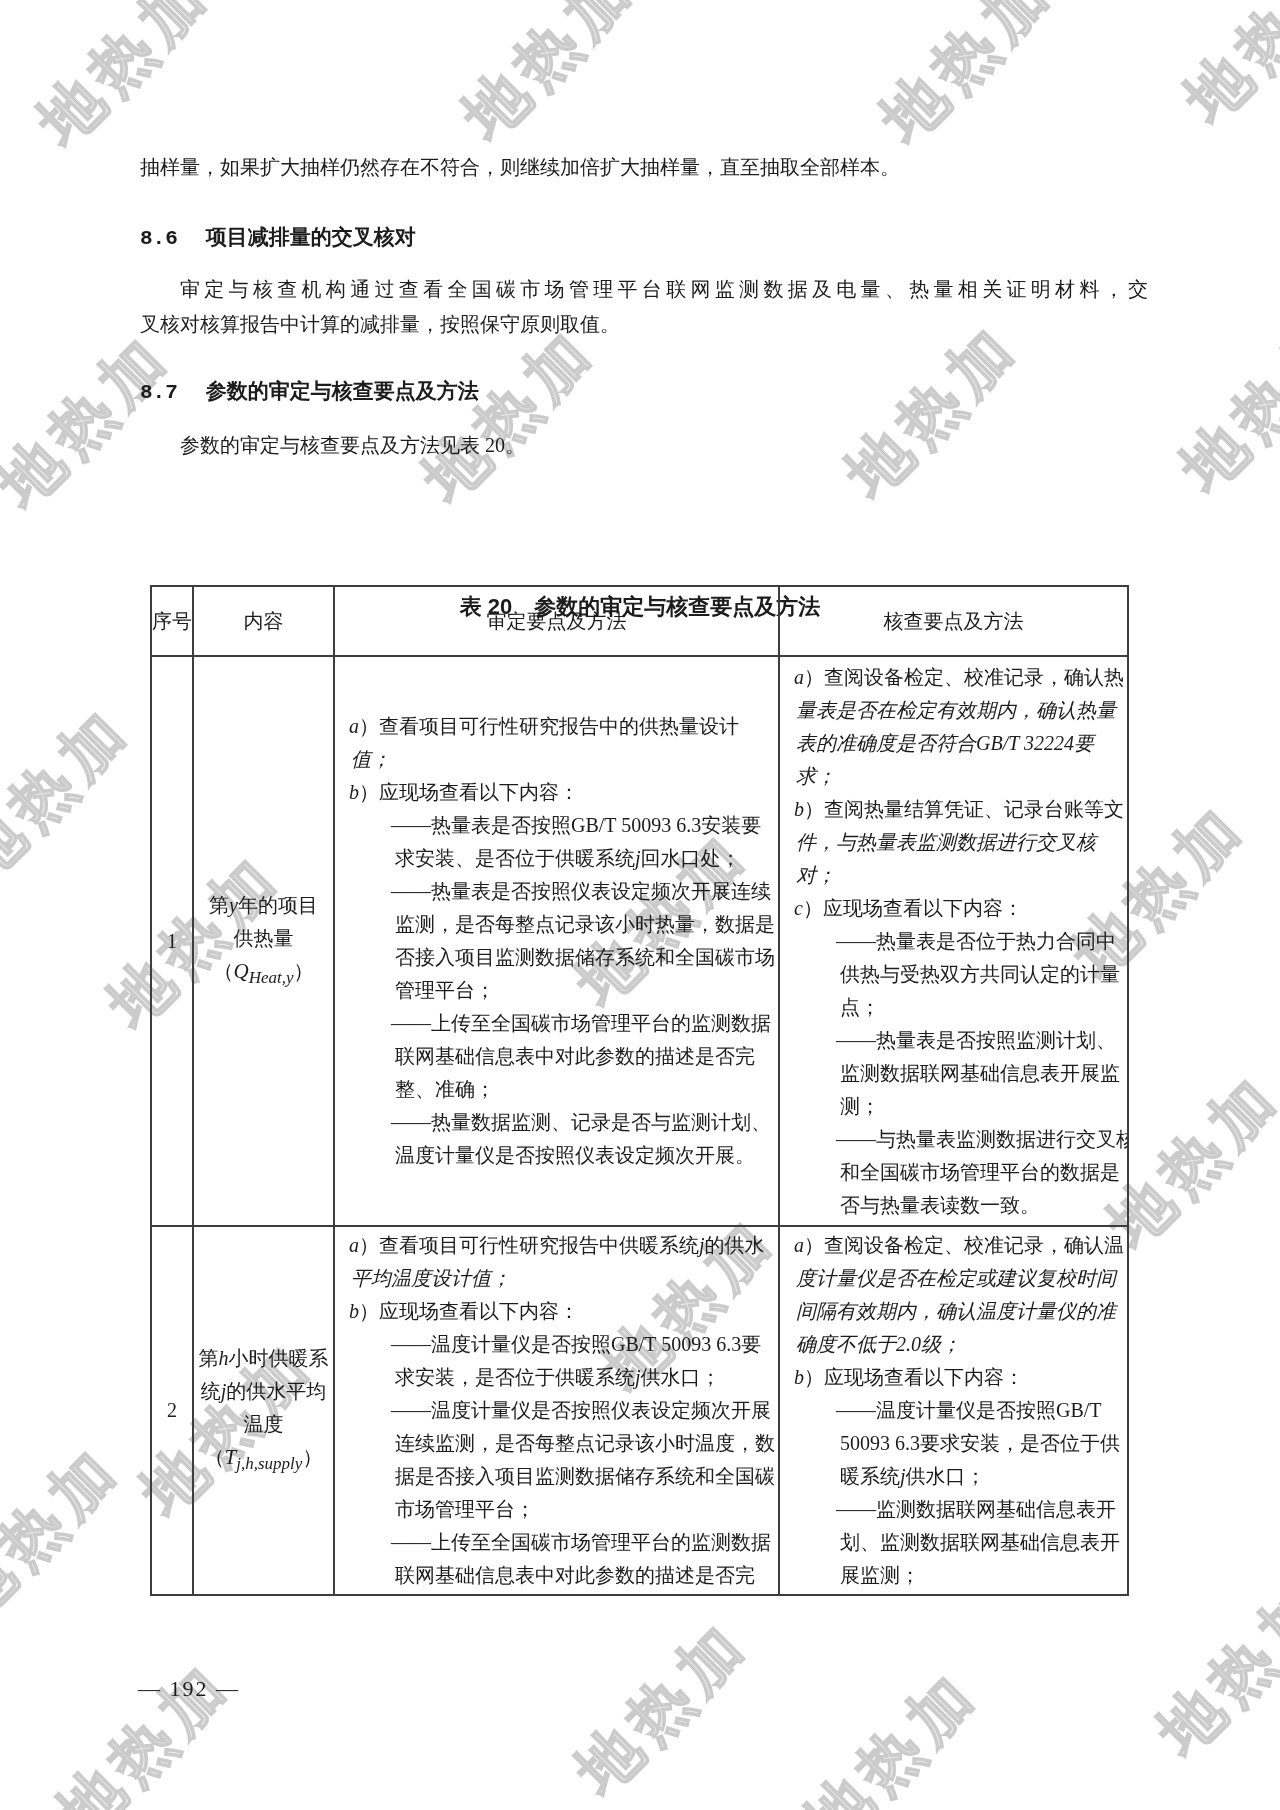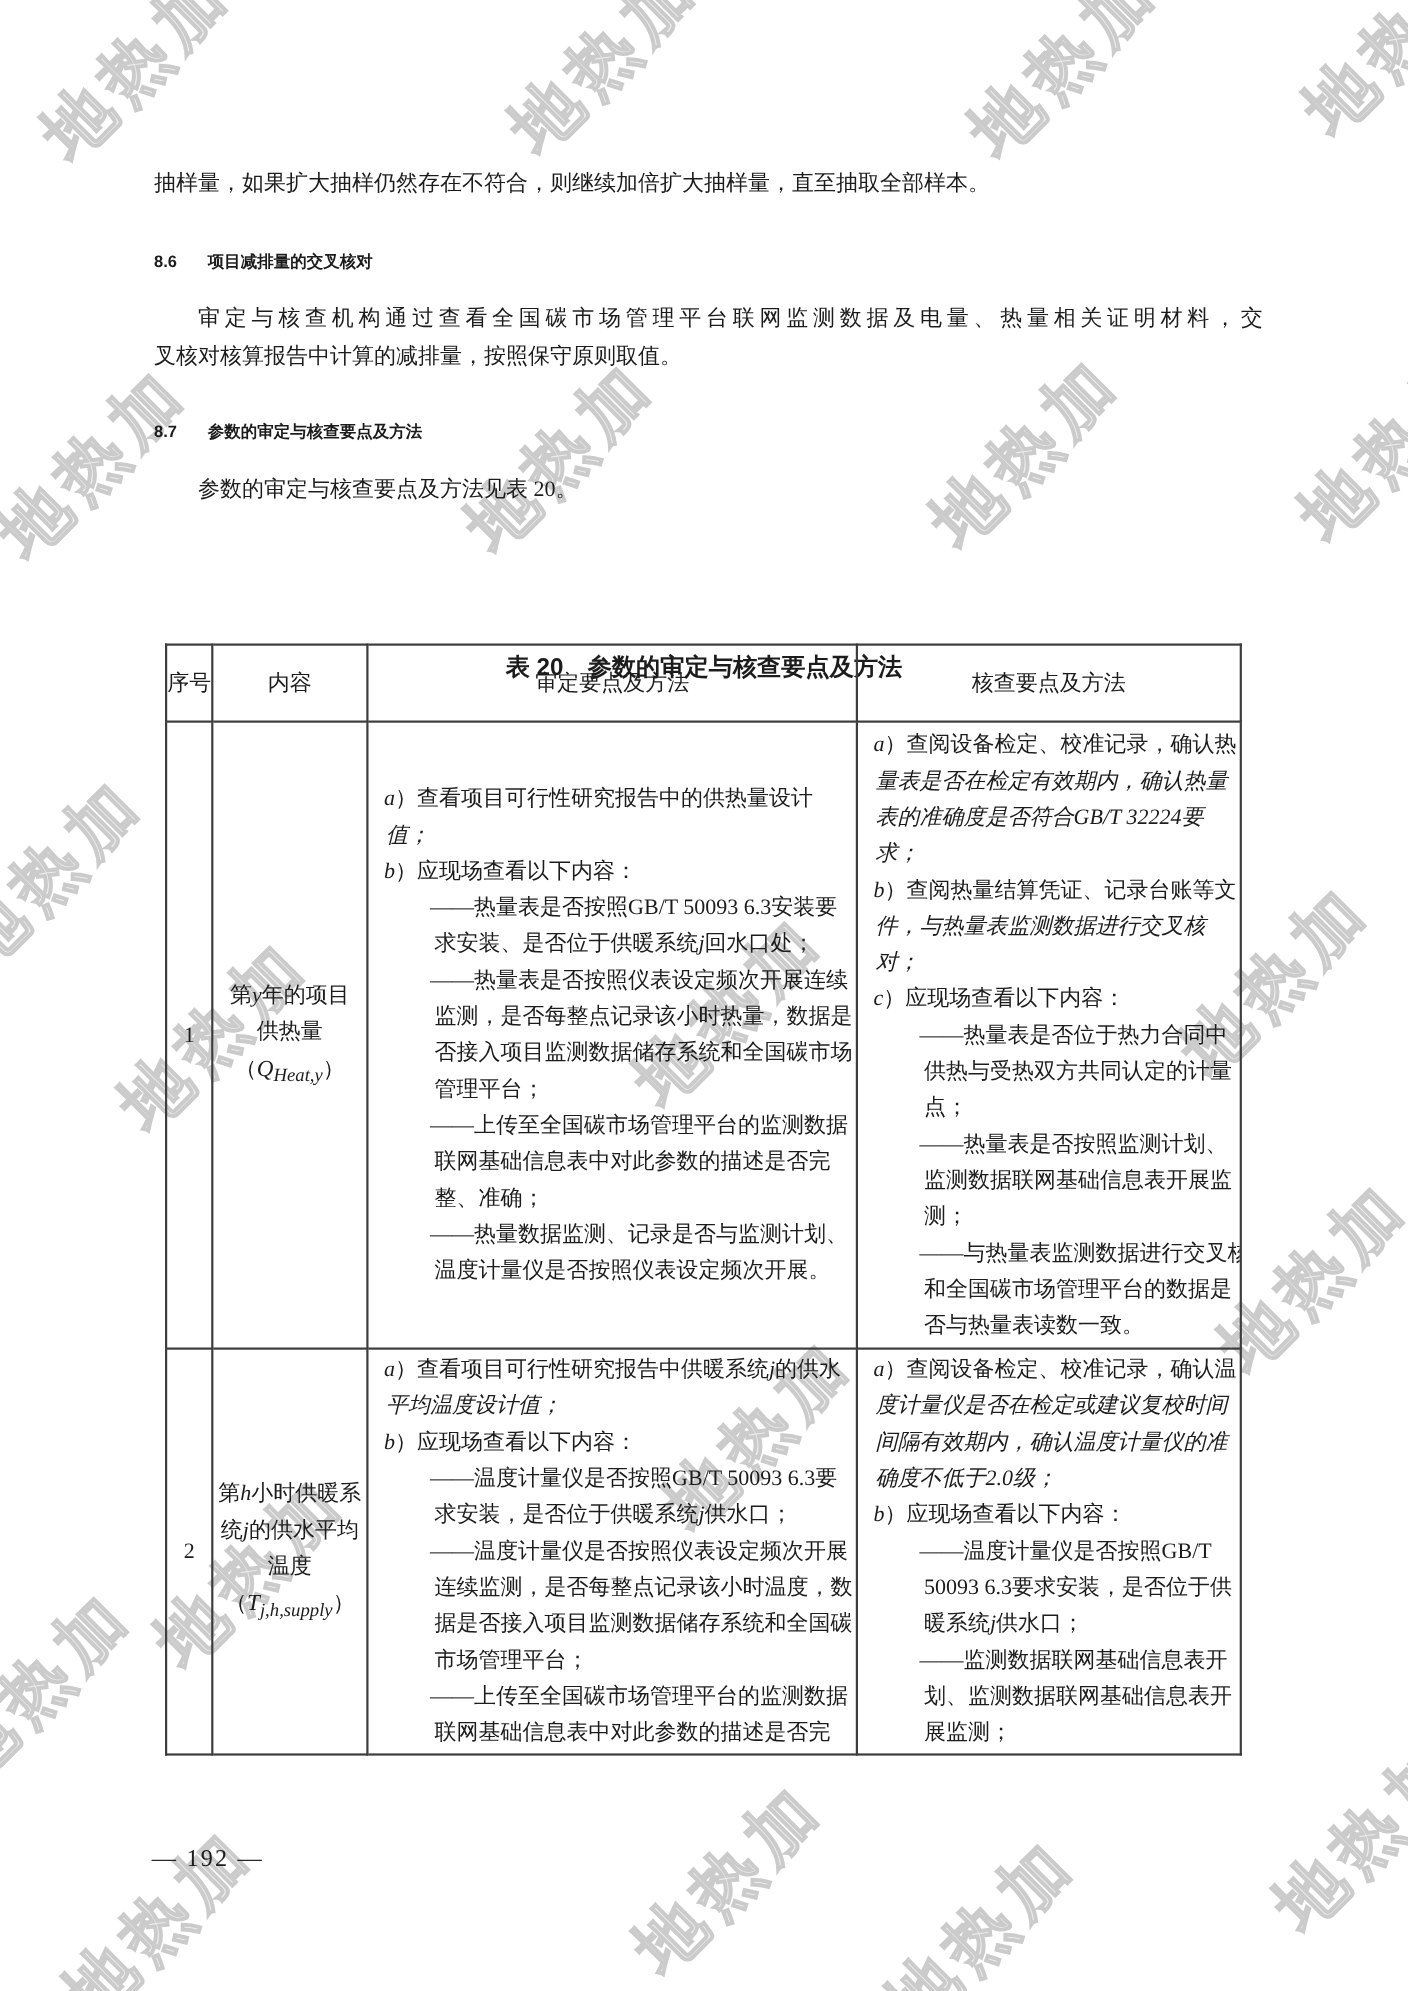--- a/index.html
+++ b/index.html
@@ -30,22 +30,22 @@
   .para{
     left:140px;width:1008px;
     font-size:20px;line-height:35px;
     text-align:justify;
   }
   .para .ln{display:block;}
   .para .ln.stretch{text-align:justify;text-align-last:justify;}
   .para .ln.indent{padding-left:40px;}
   .heading{
     left:140px;
-    font-family:Liberation Sans, sans-serif;
-    font-weight:700;font-size:15px;line-height:26px;
+    font-family:Liberation Mono, monospace;
+    font-weight:700;font-size:21px;line-height:26px;
     white-space:nowrap;
   }
   .heading .hnum{margin-right:28px;}
   .tbl-title{
     left:140px;width:1000px;text-align:center;
     font-family:"Liberation Sans","DejaVu Sans",sans-serif;
     font-weight:700;font-size:22px;line-height:26px;margin-top:48px;
   }
   
   table.params{

